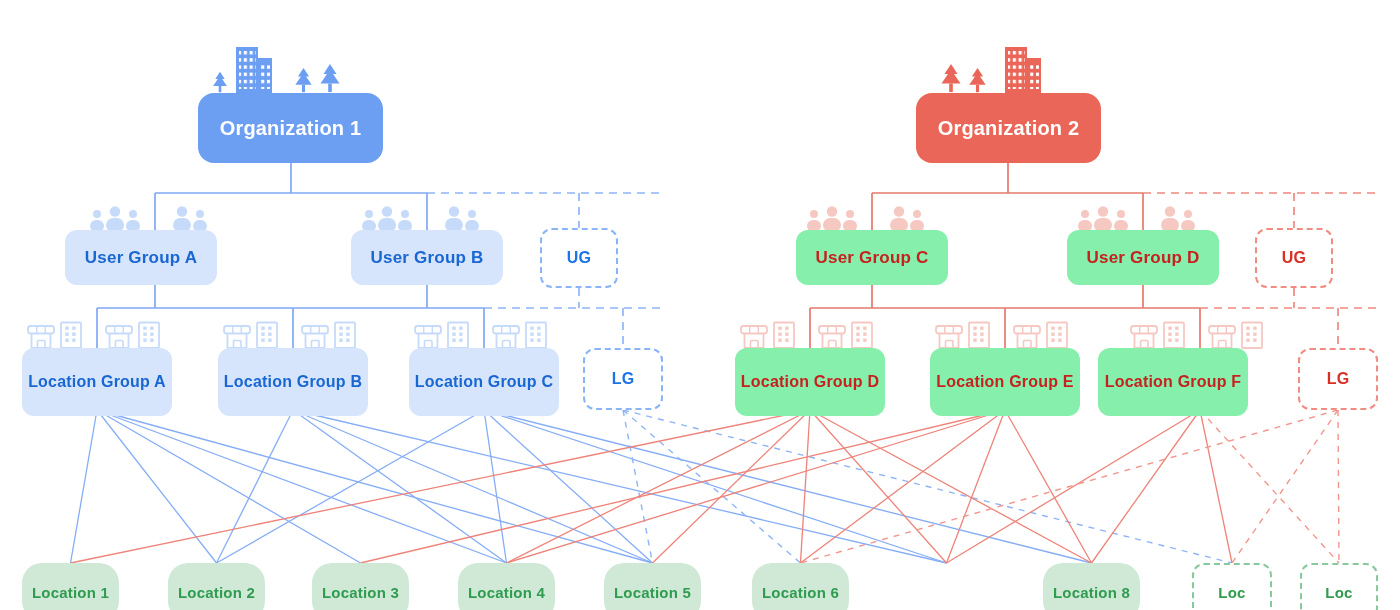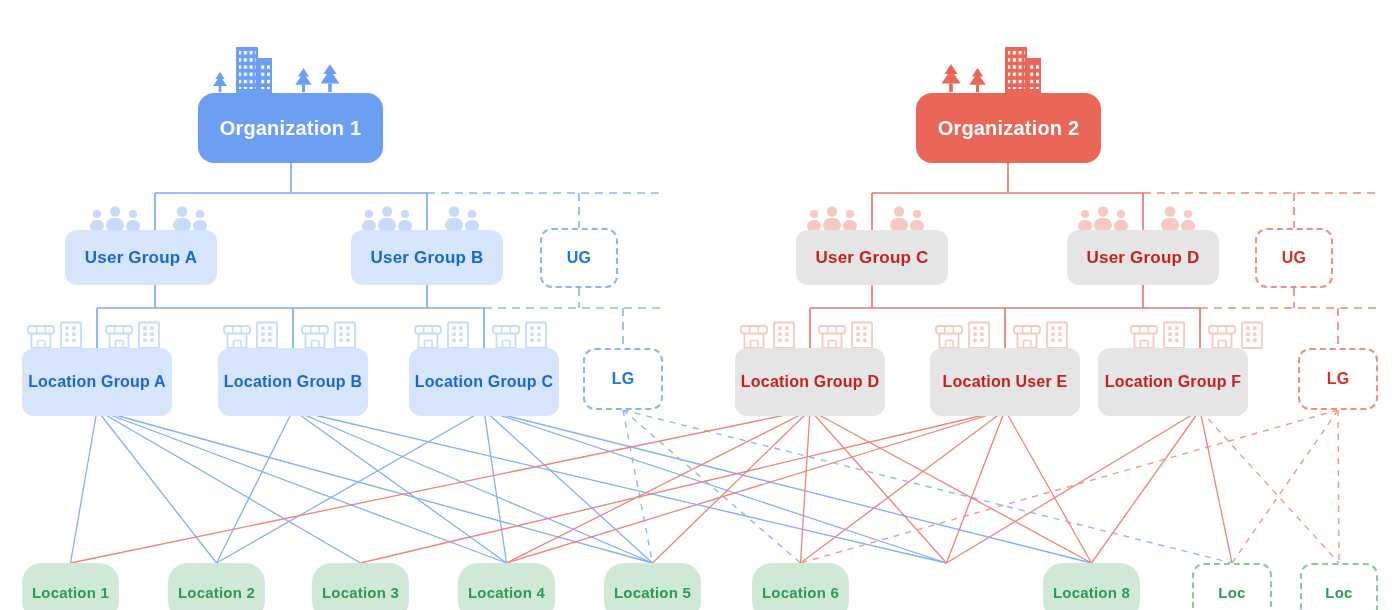--- a/index.html
+++ b/index.html
@@ -12,21 +12,21 @@
   .box{
     position:absolute;display:flex;align-items:center;justify-content:center;
     font-weight:bold;box-sizing:border-box;z-index:3;text-align:center;letter-spacing:.2px;
   }
   .org{width:185px;height:70px;border-radius:16px;color:#ffffff;font-size:20px;}
   .org.blue{background:#6C9EF2;}
   .org.red{background:#EA6658;}
   .ug{width:152px;height:55px;border-radius:12px;font-size:17px;}
   .lg{width:150px;height:68px;border-radius:12px;font-size:16px;}
   .fill-blue{background:#d6e5fc;color:#1967d2;}
-  .fill-red{background:#e5e5e5;color:#c5221f;}
+  .fill-red{background:#86efac;color:#c5221f;}
   .loc{width:97px;height:58px;border-radius:20px;background:#cfe9d6;color:#2F9C50;font-size:15px;}
   .ph{border:2px dashed;border-radius:12px;background:#ffffff;font-size:16px;}
   .ph.blue{border-color:#8ab4f8;color:#1a73e8;}
   .ph.red{border-color:#f28b82;color:#d93025;}
   .ph.green{border-color:#87c99b;color:#2F9C50;font-size:15px;}
   .icon-row{position:absolute;z-index:2;}
   .c-blue{color:#c6daf9;}
   .c-red{color:#f6c8c2;}
   .org-icons{position:absolute;z-index:2;display:flex;align-items:flex-end;gap:6px;}
   .org-icons.blue{color:#6C9EF2;}
@@ -233,21 +233,21 @@
   <div class="box ph blue" style="left:540px;top:190px;width:78px;height:60px;">UG</div>
   <div class="box ug fill-red" style="left:796px;top:192px;">User Group C</div>
   <div class="box ug fill-red" style="left:1067px;top:192px;">User Group D</div>
   <div class="box ph red" style="left:1255px;top:190px;width:78px;height:60px;">UG</div>
 
   <div class="box lg fill-blue" style="left:22px;top:310px;">Location Group A</div>
   <div class="box lg fill-blue" style="left:218px;top:310px;">Location Group B</div>
   <div class="box lg fill-blue" style="left:409px;top:310px;">Location Group C</div>
   <div class="box ph blue" style="left:583px;top:310px;width:80px;height:62px;">LG</div>
   <div class="box lg fill-red" style="left:735px;top:310px;">Location Group D</div>
-  <div class="box lg fill-red" style="left:930px;top:310px;">Location User E</div>
+  <div class="box lg fill-red" style="left:930px;top:310px;">Location Group E</div>
   <div class="box lg fill-red" style="left:1098px;top:310px;">Location Group F</div>
   <div class="box ph red" style="left:1298px;top:310px;width:80px;height:62px;">LG</div>
 
   <div class="box loc" style="left:22px;top:525px;">Location 1</div>
   <div class="box loc" style="left:168px;top:525px;">Location 2</div>
   <div class="box loc" style="left:312px;top:525px;">Location 3</div>
   <div class="box loc" style="left:458px;top:525px;">Location 4</div>
   <div class="box loc" style="left:604px;top:525px;">Location 5</div>
   <div class="box loc" style="left:752px;top:525px;">Location 6</div>
   <div class="box loc" style="left:1043px;top:525px;">Location 8</div>

